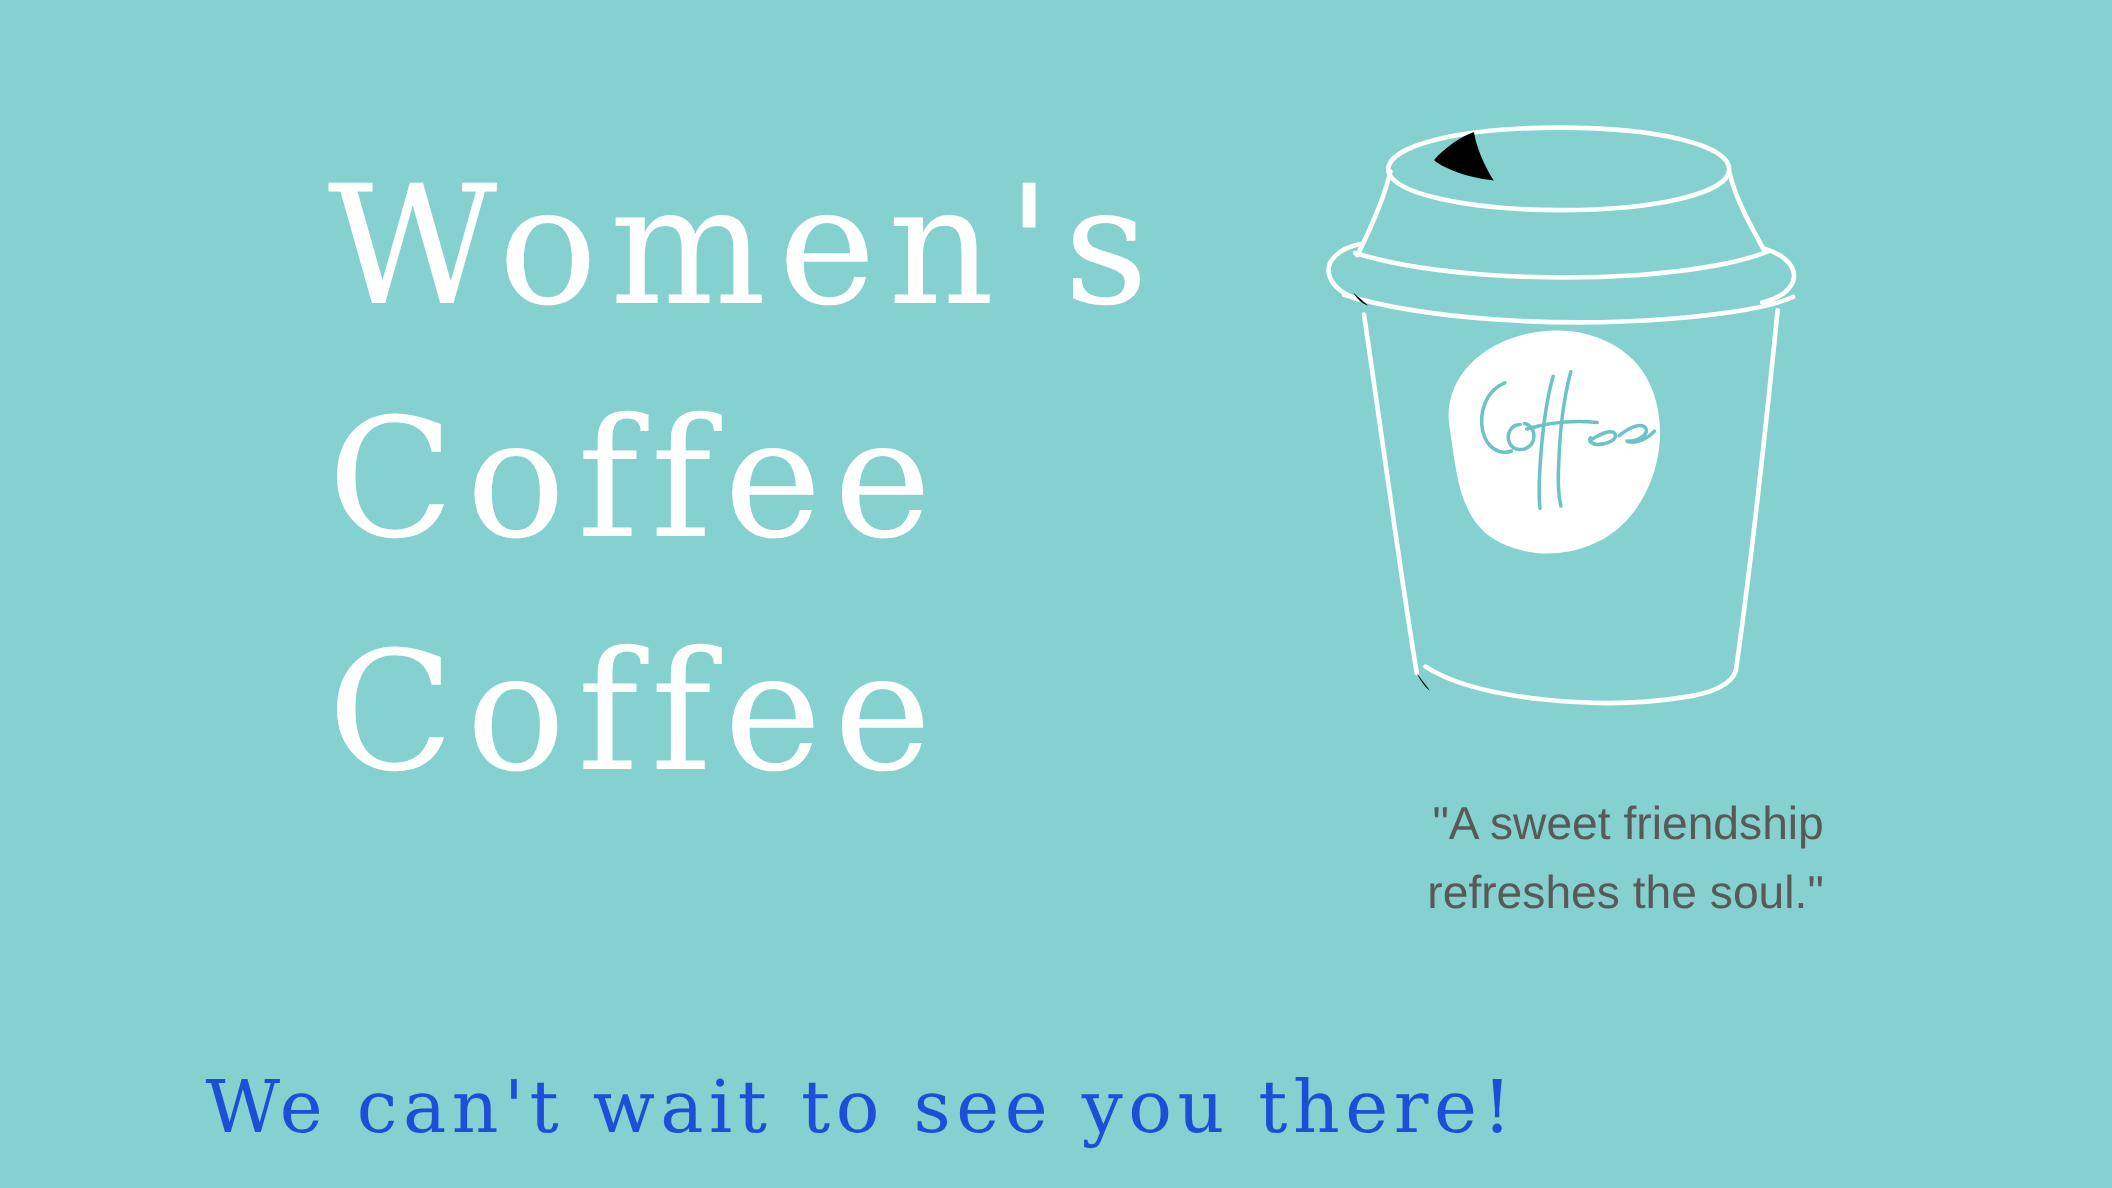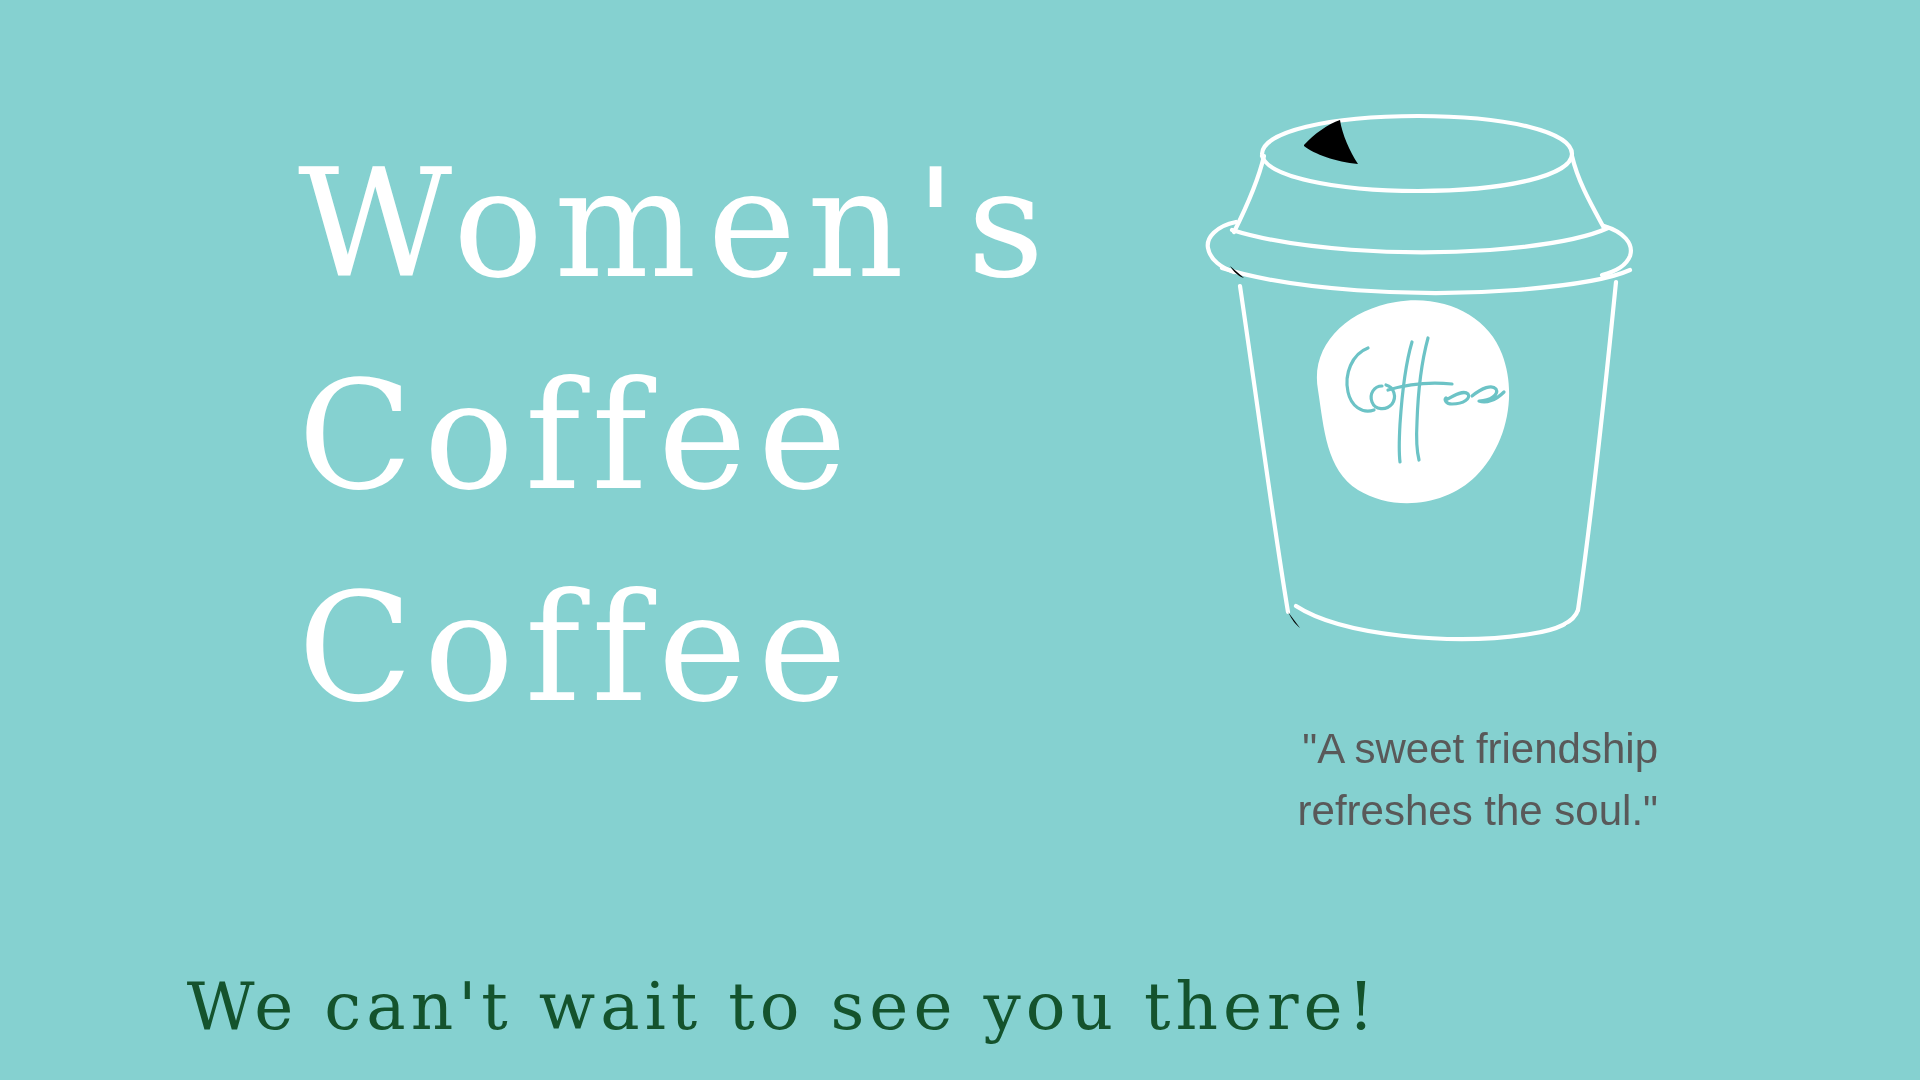--- a/index.html
+++ b/index.html
@@ -35,21 +35,21 @@
     -webkit-font-smoothing: antialiased;
   }
 
   
   #tagline {
     position: absolute;
     left: 0;
     top: 968px;
     width: 1566px;
     text-align: center;
-    color: #14532d;
+    color: #1d4ed8;
     font-family: "DejaVu Serif", serif;
     font-weight: 300;
     font-size: 66px;
     letter-spacing: 5px;
     white-space: nowrap;
   }
 
   
   #quote-block {
     position: absolute;

